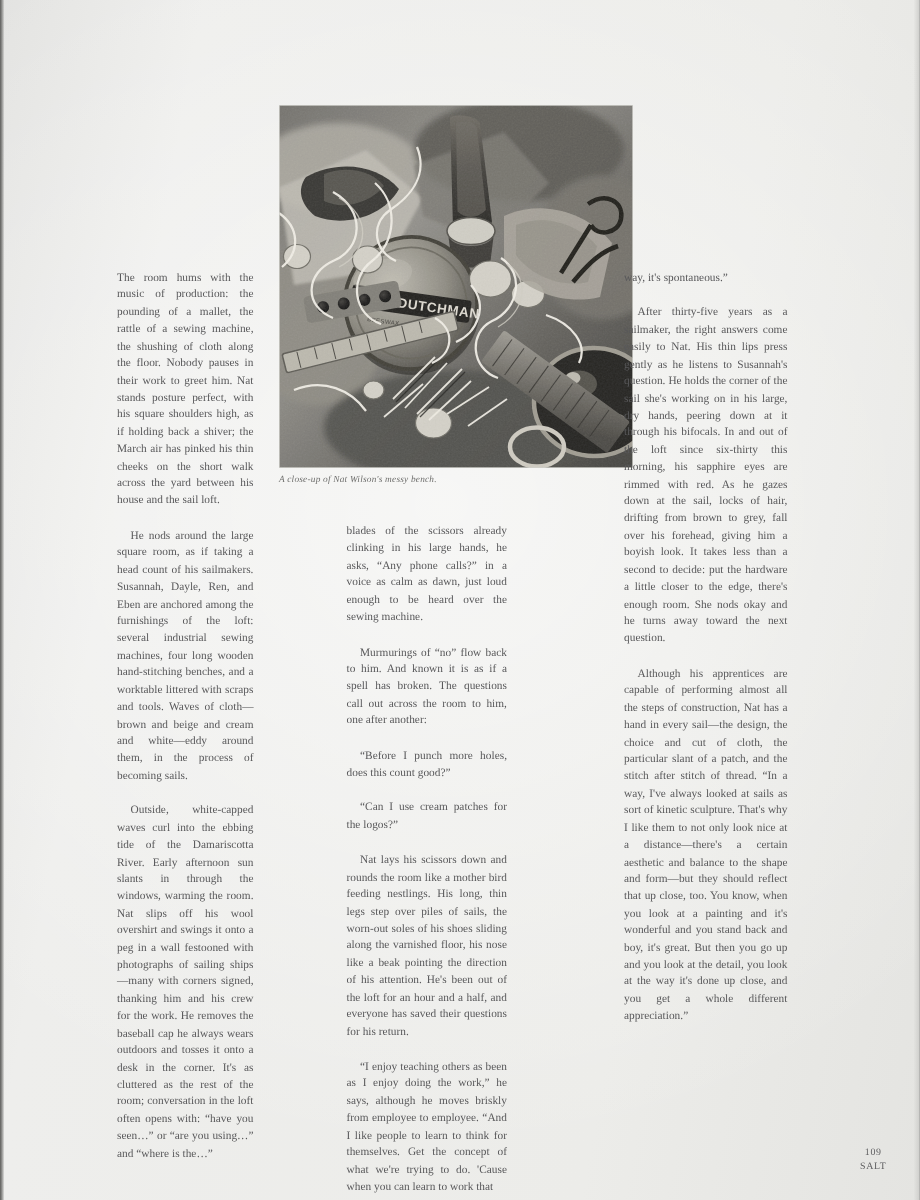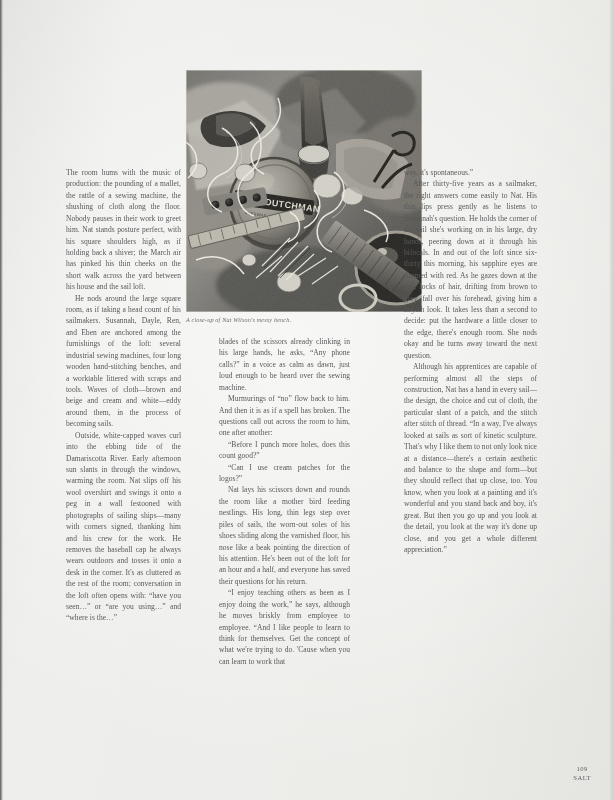--- a/index.html
+++ b/index.html
@@ -83,21 +83,21 @@
     line-height: 11.42px;
     color: #58585a;
     text-align: justify;
     text-justify: inter-word;
     -webkit-hyphens: none;
     hyphens: none;
     font-family: "Liberation Serif", "DejaVu Serif", serif;
     letter-spacing: 0.02px;
   }
   .col p {
-    margin: 0;
+    margin: 12px;
     text-indent: 9px;
   }
   .col p.first { text-indent: 0; }
 
   #col-left  { left: 66px;  top: 167px; width: 115px; }
   #col-mid   { left: 219px; top: 336px; width: 131px; }
   #col-right { left: 404px; top: 167px; width: 133px; }
 
   
   .col p { text-align-last: left; }
@@ -317,21 +317,21 @@
   <figcaption class="photo-caption">A close-up of Nat Wilson's messy bench.</figcaption>
 
   <div class="col" id="col-left">
     <p class="first">The room hums with the music of production: the pounding of a mallet, the rattle of a sewing machine, the shushing of cloth along the floor. Nobody pauses in their work to greet him. Nat stands posture perfect, with his square shoulders high, as if holding back a shiver; the March air has pinked his thin cheeks on the short walk across the yard between his house and the sail loft.</p>
     <p>He nods around the large square room, as if taking a head count of his sailmakers. Susannah, Dayle, Ren, and Eben are anchored among the furnishings of the loft: several industrial sewing machines, four long wooden hand-stitching benches, and a worktable littered with scraps and tools. Waves of cloth—brown and beige and cream and white—eddy around them, in the process of becoming sails.</p>
     <p>Outside, white-capped waves curl into the ebbing tide of the Damariscotta River. Early afternoon sun slants in through the windows, warming the room. Nat slips off his wool overshirt and swings it onto a peg in a wall festooned with photographs of sailing ships—many with corners signed, thanking him and his crew for the work. He removes the baseball cap he always wears outdoors and tosses it onto a desk in the corner. It's as cluttered as the rest of the room; conversation in the loft often opens with: “have you seen…” or “are you using…” and “where is the…”</p>
   </div>
 
   <div class="col" id="col-mid">
     <p class="first">blades of the scissors already clinking in his large hands, he asks, “Any phone calls?” in a voice as calm as dawn, just loud enough to be heard over the sewing machine.</p>
-    <p>Murmurings of “no” flow back to him. And then it is as if a spell has broken. The questions call out across the room to him, one after another:</p>
+    <p>Murmurings of “no” flow back to him. And known it is as if a spell has broken. The questions call out across the room to him, one after another:</p>
     <p>“Before I punch more holes, does this count good?”</p>
     <p>“Can I use cream patches for the logos?”</p>
     <p>Nat lays his scissors down and rounds the room like a mother bird feeding nestlings. His long, thin legs step over piles of sails, the worn-out soles of his shoes sliding along the varnished floor, his nose like a beak pointing the direction of his attention. He's been out of the loft for an hour and a half, and everyone has saved their questions for his return.</p>
     <p>“I enjoy teaching others as been as I enjoy doing the work,” he says, although he moves briskly from employee to employee. “And I like people to learn to think for themselves. Get the concept of what we're trying to do. 'Cause when you can learn to work that</p>
   </div>
 
   <div class="col" id="col-right">
     <p class="first">way, it's spontaneous.”</p>
     <p>After thirty-five years as a sailmaker, the right answers come easily to Nat. His thin lips press gently as he listens to Susannah's question. He holds the corner of the sail she's working on in his large, dry hands, peering down at it through his bifocals. In and out of the loft since six-thirty this morning, his sapphire eyes are rimmed with red. As he gazes down at the sail, locks of hair, drifting from brown to grey, fall over his forehead, giving him a boyish look. It takes less than a second to decide: put the hardware a little closer to the edge, there's enough room. She nods okay and he turns away toward the next question.</p>
     <p>Although his apprentices are capable of performing almost all the steps of construction, Nat has a hand in every sail—the design, the choice and cut of cloth, the particular slant of a patch, and the stitch after stitch of thread. “In a way, I've always looked at sails as sort of kinetic sculpture. That's why I like them to not only look nice at a distance—there's a certain aesthetic and balance to the shape and form—but they should reflect that up close, too. You know, when you look at a painting and it's wonderful and you stand back and boy, it's great. But then you go up and you look at the detail, you look at the way it's done up close, and you get a whole different appreciation.”</p>

